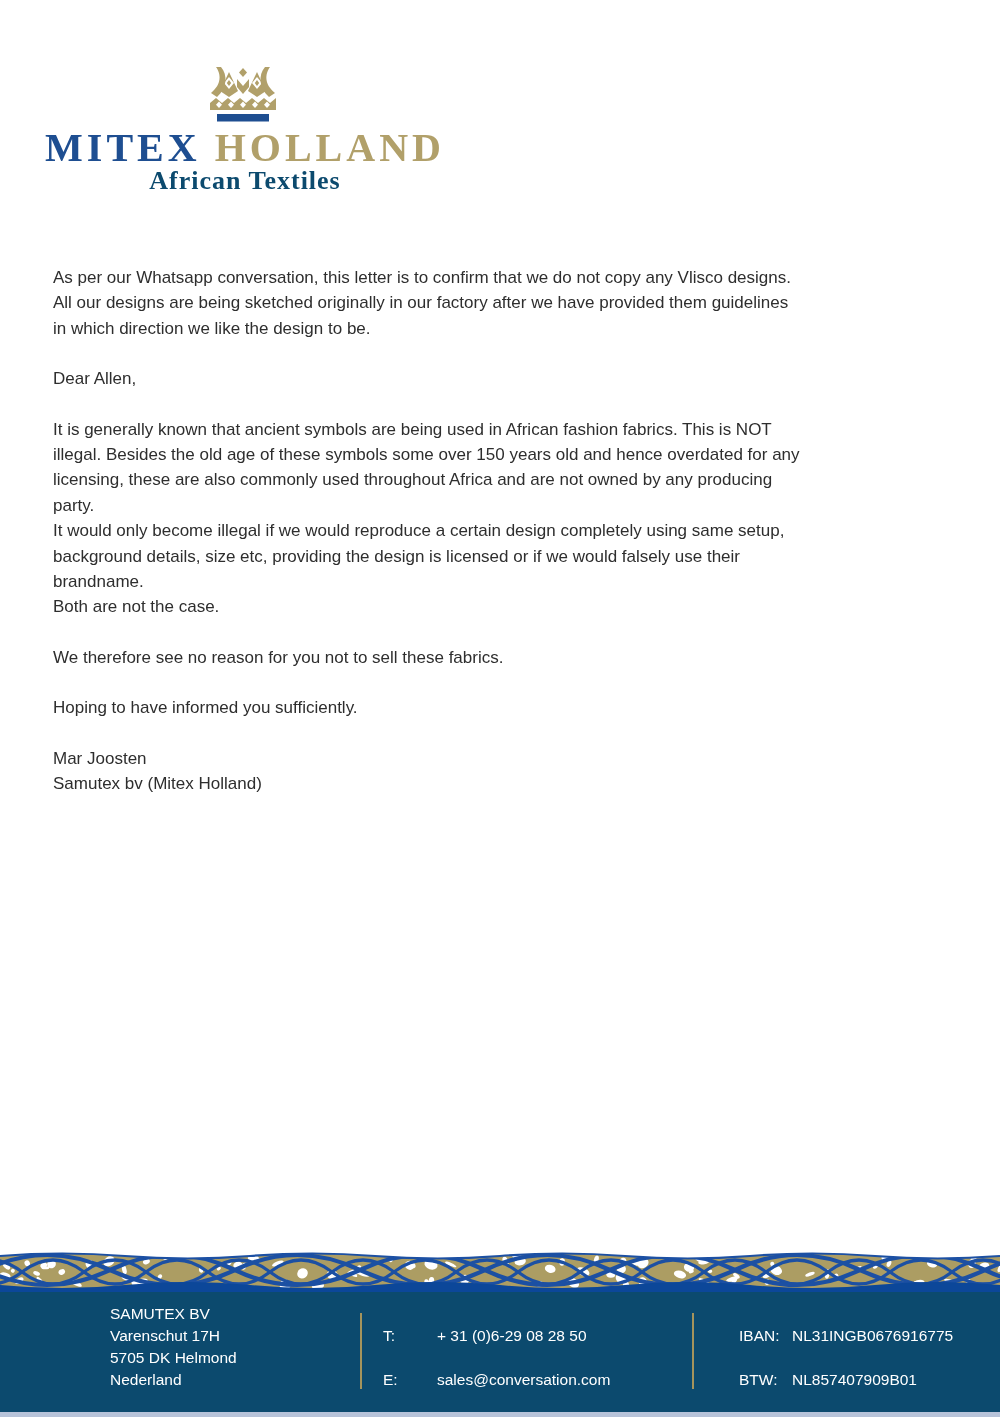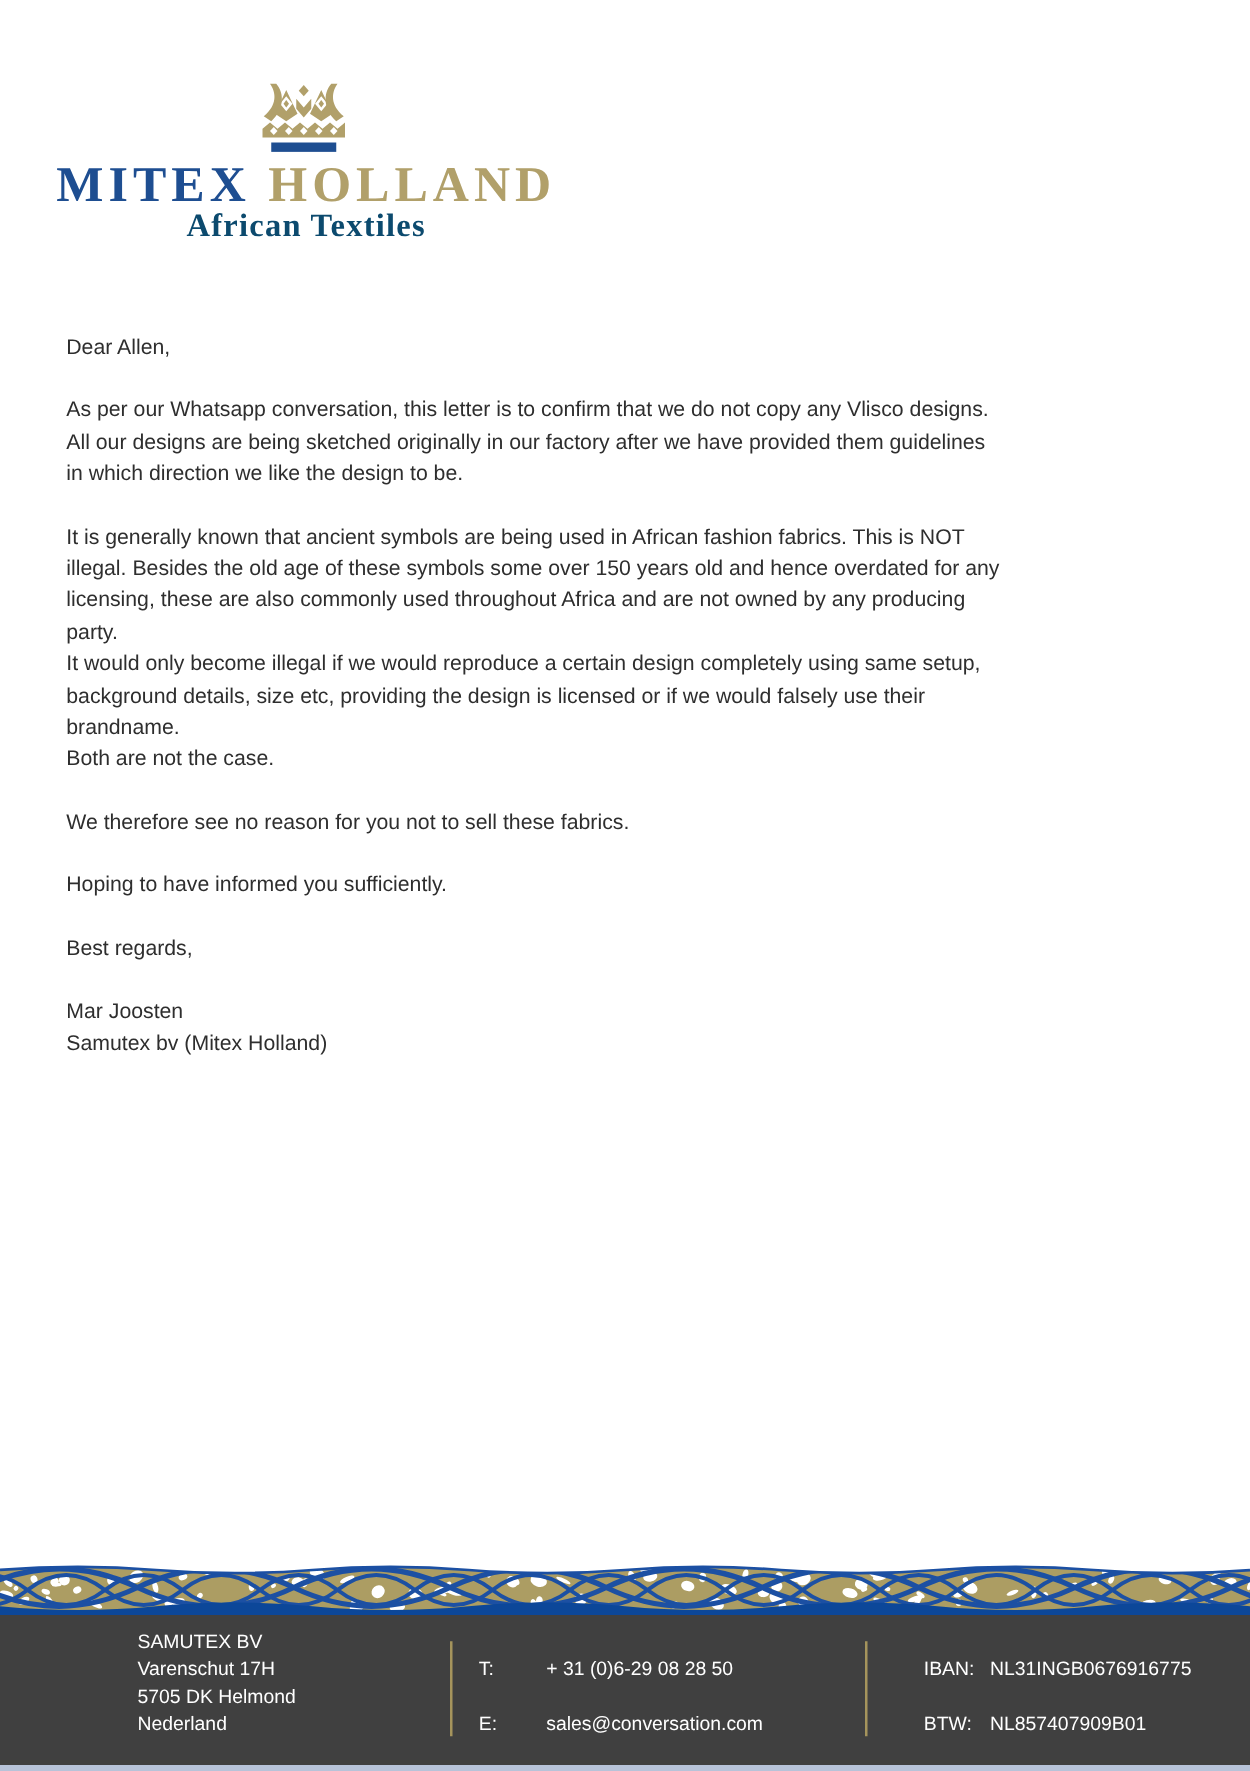--- a/index.html
+++ b/index.html
@@ -49,21 +49,21 @@
   }
   .letter p { margin: 0 0 25px 0; white-space: pre-line; }
   .letter p.gap2 { margin-bottom: 51px; }
 
   
   .band { position: absolute; left: 0; top: 1252px; width: 1000px; height: 40px; display: block; }
 
   
   .footer {
     position: absolute; left: 0; top: 1292px; width: 1000px; height: 125px;
-    background: #404040;
+    background: #0c4a6e;
     color: #ffffff;
     font-size: 15.5px;
     line-height: 22px;
   }
   .footer .col { position: absolute; top: 11px; white-space: pre-line; }
   .footer .col-address { left: 110px; }
   .footer .col-contact { left: 383px; }
   .footer .col-bank { left: 715px; }
   .frow { display: flex; }
   .col-contact .flabel { width: 54px; flex: 0 0 54px; }
@@ -112,35 +112,34 @@
 
       <rect x="13" y="48" width="52" height="7.5" fill="#1e4e91"></rect>
     </svg>
     <div class="brand-line">
       <span class="brand-word1">MITEX</span><span> </span><span class="brand-word2">HOLLAND</span>
     </div>
     <div class="tagline">African Textiles</div>
   </div>
 
   <div class="letter">
-    <p>Dear Allen,</p>
     <p>As per our Whatsapp conversation, this letter is to confirm that we do not copy any Vlisco designs.
 All our designs are being sketched originally in our factory after we have provided them guidelines
 in which direction we like the design to be.</p>
+    <p>Dear Allen,</p>
     <p>It is generally known that ancient symbols are being used in African fashion fabrics. This is NOT
 illegal. Besides the old age of these symbols some over 150 years old and hence overdated for any
 licensing, these are also commonly used throughout Africa and are not owned by any producing
 party.
 It would only become illegal if we would reproduce a certain design completely using same setup,
 background details, size etc, providing the design is licensed or if we would falsely use their
 brandname.
 Both are not the case.</p>
     <p>We therefore see no reason for you not to sell these fabrics.</p>
     <p>Hoping to have informed you sufficiently.</p>
-    <p>Best regards,</p>
     <p>Mar Joosten
 Samutex bv (Mitex Holland)</p>
   </div>
 
   <svg class="band" viewBox="0 0 1000 40" preserveAspectRatio="none" xmlns="http://www.w3.org/2000/svg">
     <rect x="0" y="0" width="1000" height="40" fill="#ac9d63"></rect>
     <g>
         <ellipse cx="583.1" cy="19.6" rx="6.6" ry="3.9" fill="#ffffff" transform="rotate(23 583.1 19.6)"></ellipse>
         <ellipse cx="691.3" cy="19.6" rx="2.6" ry="1.6" fill="#ffffff" transform="rotate(-25 691.3 19.6)"></ellipse>
         <ellipse cx="285.2" cy="33.9" rx="5.5" ry="3.8" fill="#ffffff" transform="rotate(-12 285.2 33.9)"></ellipse>

